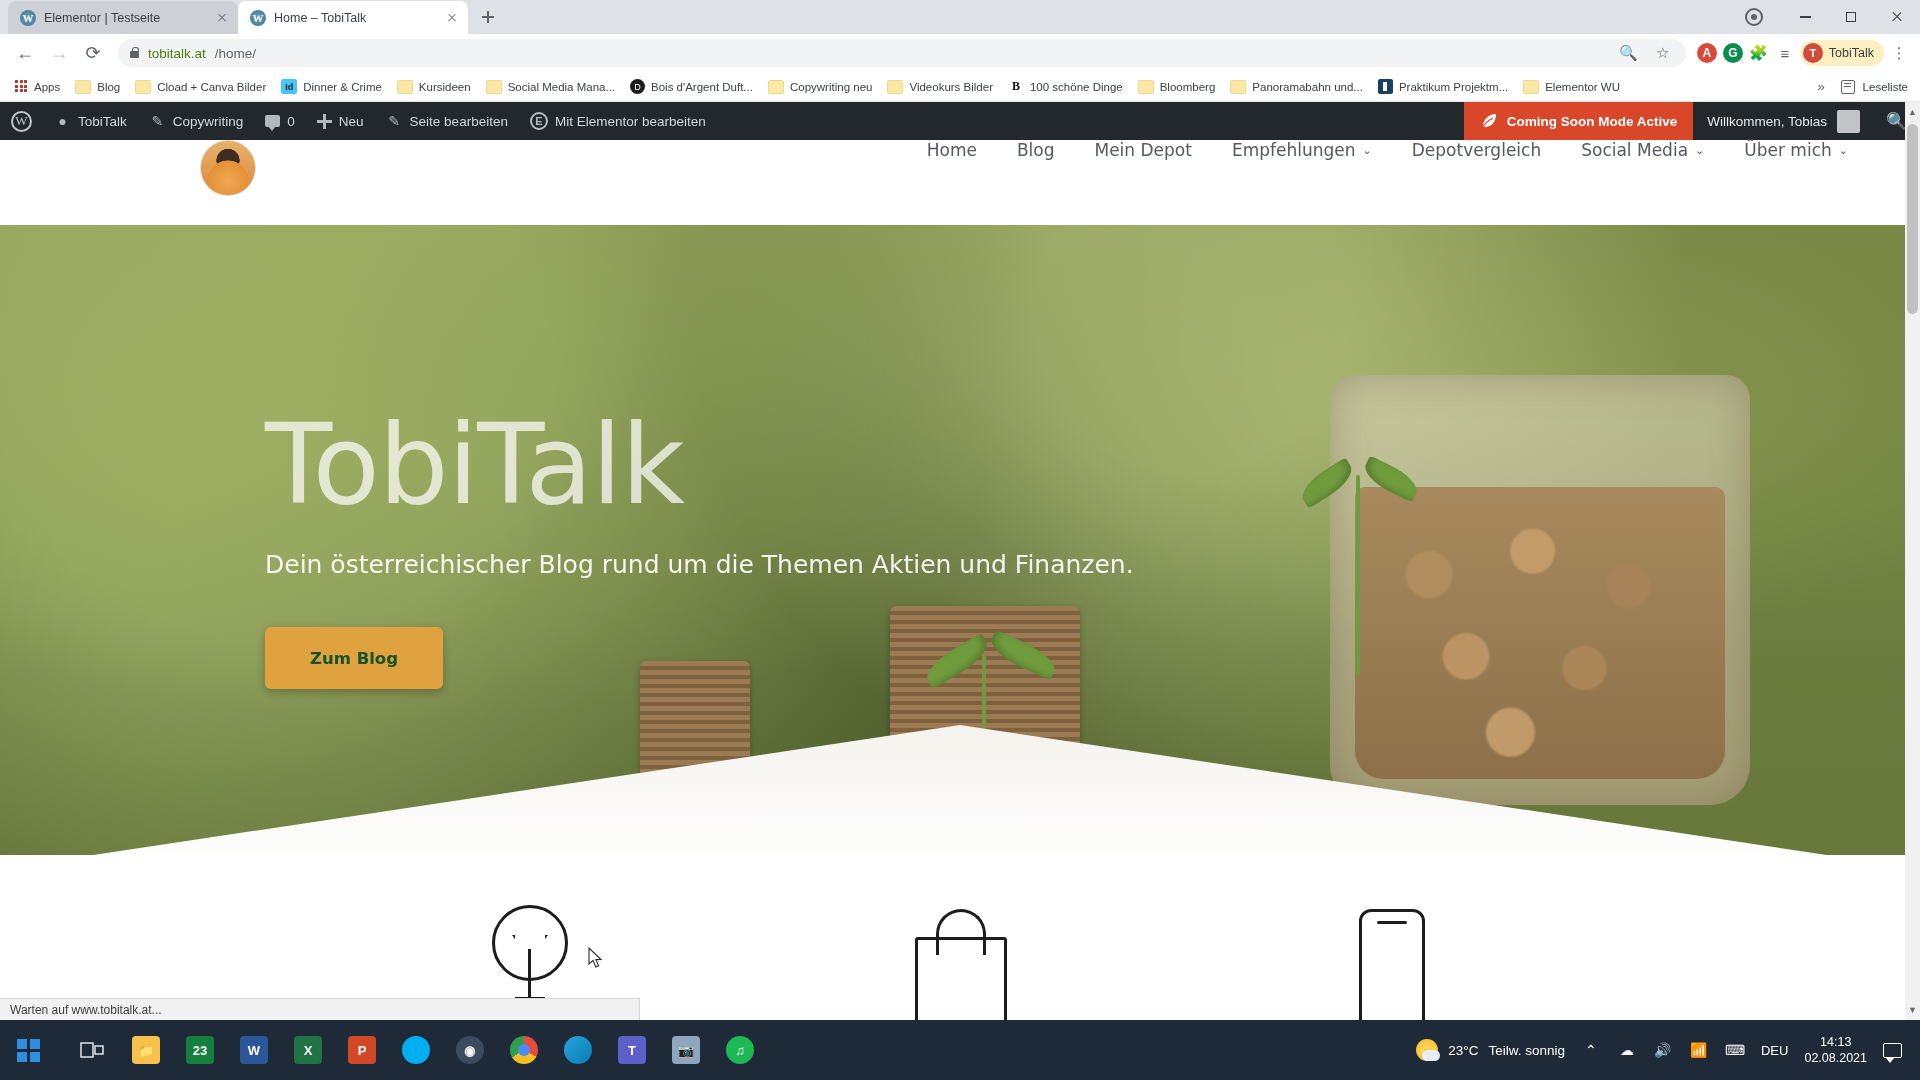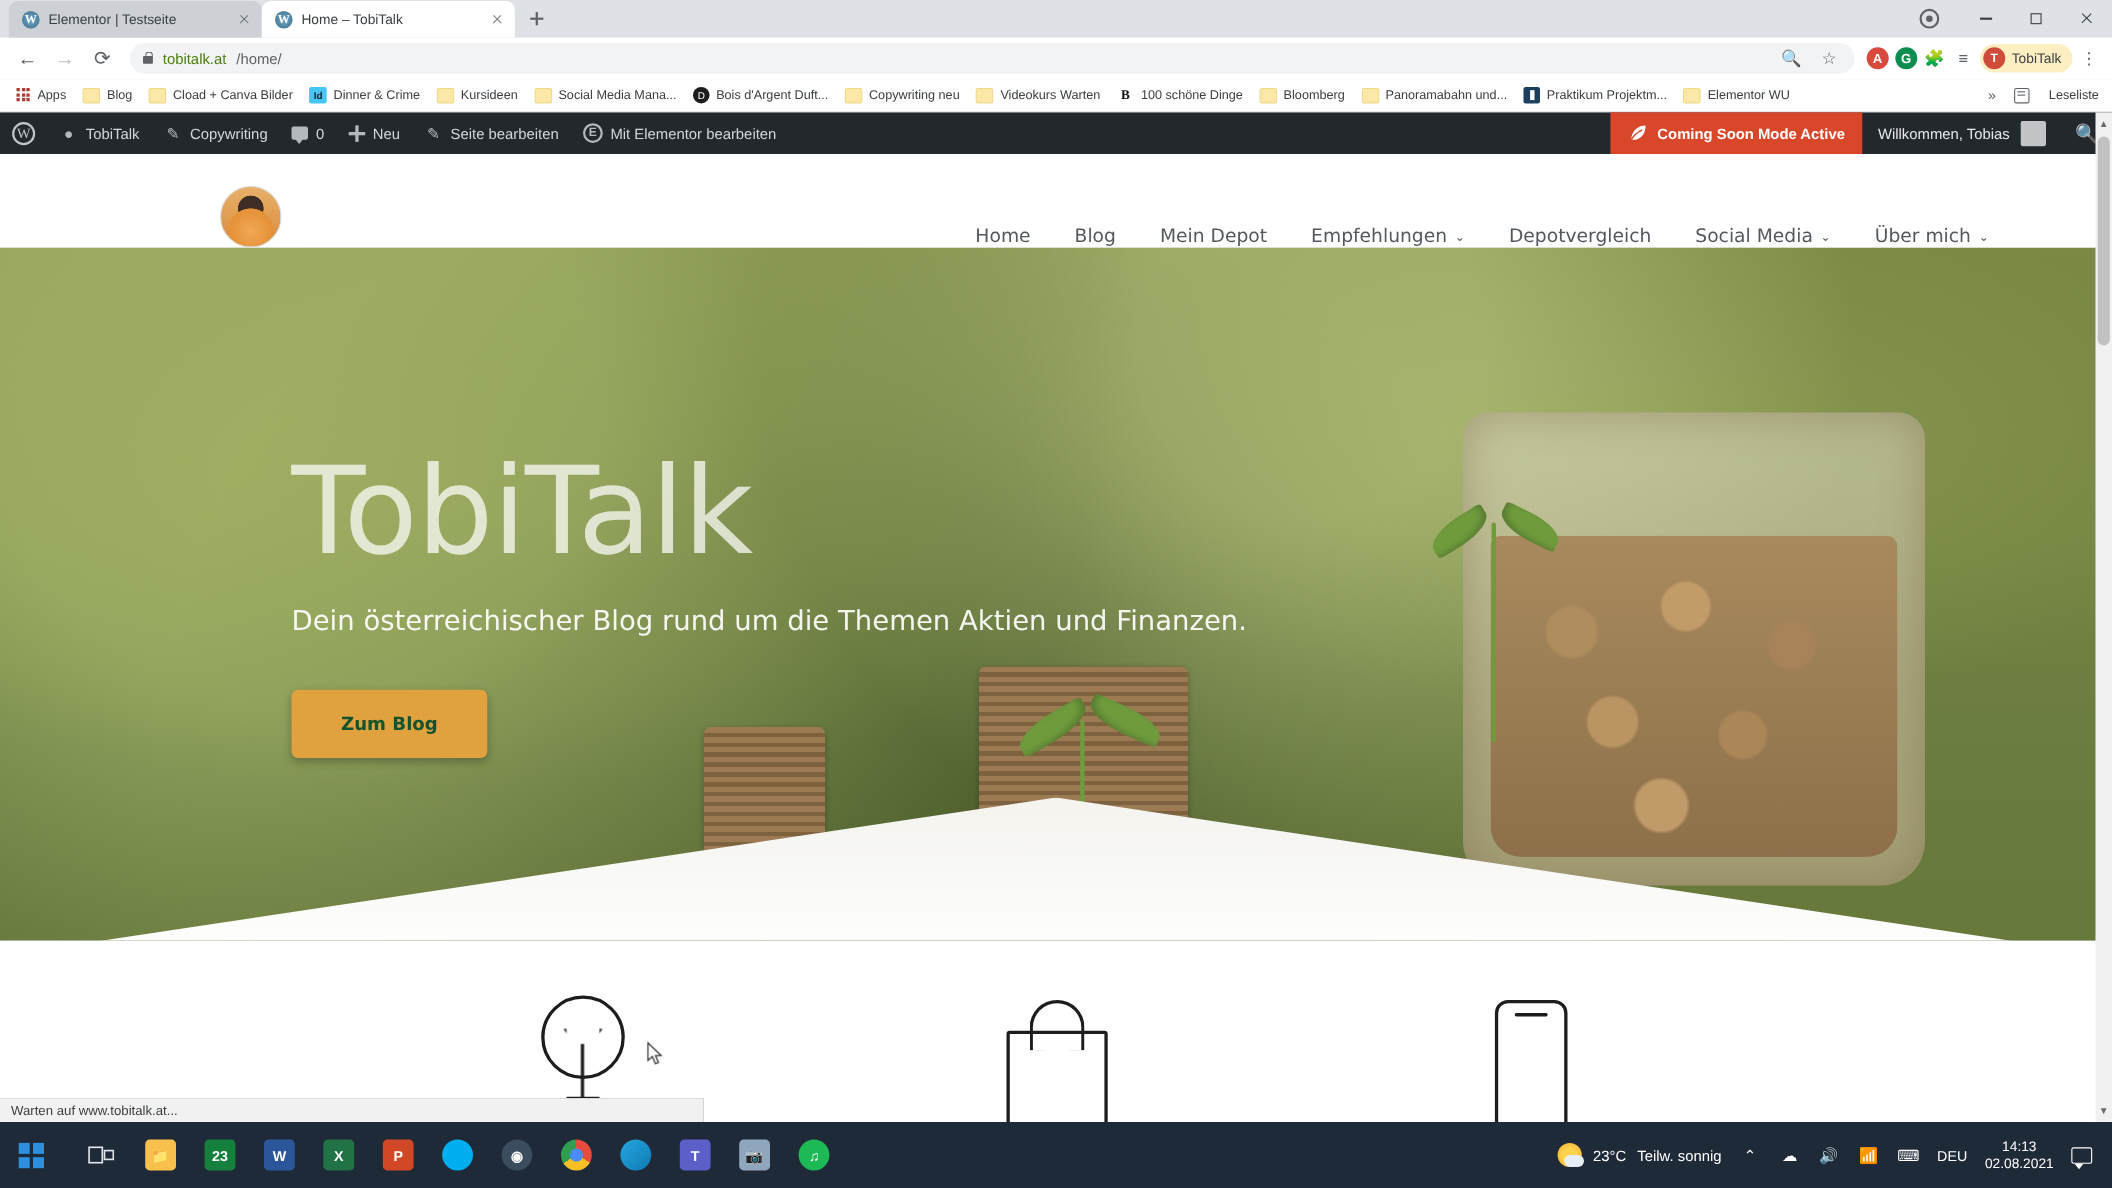--- a/index.html
+++ b/index.html
@@ -124,21 +124,21 @@
     gap: 1.5px; width: 13px; height: 13px;
   }
   .bm-ico.apps i { background: #b03a2e; display:block; width:3px; height:3px; border-radius:.5px; }
   .bm-ico.indesign { background:#49c5f1; color:#0b2230; font-size:9px; font-weight:bold; display:flex; align-items:center; justify-content:center; height:15px; }
   .bm-ico.bw { background:#1d1d1d; color:#fff; font-size:9px; display:flex;align-items:center;justify-content:center;height:15px; border-radius:50%; width:15px;}
   .bm-ico.b100 { background:#fff; color:#111; font-size:12px; font-weight:bold; display:flex;align-items:center;justify-content:center;height:15px;font-family:"Liberation Serif",serif;}
   .bm-ico.blue { background:#1c3f5e; display:flex;align-items:center;justify-content:center;height:15px;width:15px;}
   .bm-ico.blue i { width:4px;height:9px;background:#fff;display:block;}
   .bm-right { margin-left: auto; display: flex; align-items: center; gap: 10px; flex: 0 0 auto; padding-right: 4px; }
   .chev-more { font-size: 13px; color: #5f6368; padding: 0 6px; }
-  .reading-list { display:flex; align-items:center; gap:18px; font-size: 11.5px; color:#3c4043; }
+  .reading-list { display:flex; align-items:center; gap:8px; font-size: 11.5px; color:#3c4043; }
   .rl-icon { width:14px;height:14px;border:1.3px solid #5f6368; border-radius:2px; position:relative;}
   .rl-icon::after{content:"";position:absolute;left:2px;top:2px;width:7px;height:1.2px;background:#5f6368;box-shadow:0 3px 0 #5f6368;}
 
   
   .viewport { position: relative; width: 1920px; height: 918px; overflow: hidden; background: #fff; }
 
   
   .wpbar {
     height: 38px; background: #23282d; display: flex; align-items: center;
     color: #d3d7d9; font-size: 13.5px; position: relative;
@@ -162,22 +162,22 @@
     background: #d9472b; color: #fff; display:flex; align-items:center; gap:9px;
     padding: 0 16px; font-size: 13.5px; font-weight: 600;
   }
   .elementor-leaf { width:18px;height:18px;position:relative;display:flex;align-items:center;justify-content:center;}
   .wp-howdy { display:flex; align-items:center; gap:10px; padding: 0 14px; font-size: 13.5px; color:#e6e8ea;}
   .wp-av { width: 23px; height:23px; background:#c3c4c7; border-radius:2px; }
   .wp-search { display:flex; align-items:center; justify-content:center; width:46px; font-size:17px; color:#d3d7d9; }
 
   
   .site-header {
-    height: 85px; background: #fff; display: flex; align-items: flex-end;
-    padding-left: 200px; padding-right: 112px; position: relative; z-index: 3;
+    height: 85px; background: #fff; display: flex; align-items: flex-start;
+    padding-left: 200px; padding-right: 72px; position: relative; z-index: 3;
   }
   .logo-av {
     width: 56px; height: 56px; border-radius: 50%;
     background:
       radial-gradient(circle at 50% 74%, #f0a855 0%, #e59036 42%, rgba(229,144,54,0) 43%),
       radial-gradient(circle at 50% 36%, #3e2d24 0%, #3e2d24 26%, rgba(62,45,36,0) 27%),
       linear-gradient(#e8b06a, #d98b3a);
     border: 1px solid #d9d9d9;
     flex: 0 0 auto;
   }
@@ -410,21 +410,21 @@
     <div class="bm">
       <span class="bm-ico bw">D</span>
       <span>Bois d'Argent Duft...</span>
     </div>
     <div class="bm">
       <span class="bm-ico folder"></span>
       <span>Copywriting neu</span>
     </div>
     <div class="bm">
       <span class="bm-ico folder"></span>
-      <span>Videokurs Warten</span>
+      <span>Videokurs Bilder</span>
     </div>
     <div class="bm">
       <span class="bm-ico b100">B</span>
       <span>100 schöne Dinge</span>
     </div>
     <div class="bm">
       <span class="bm-ico folder"></span>
       <span>Bloomberg</span>
     </div>
     <div class="bm">

